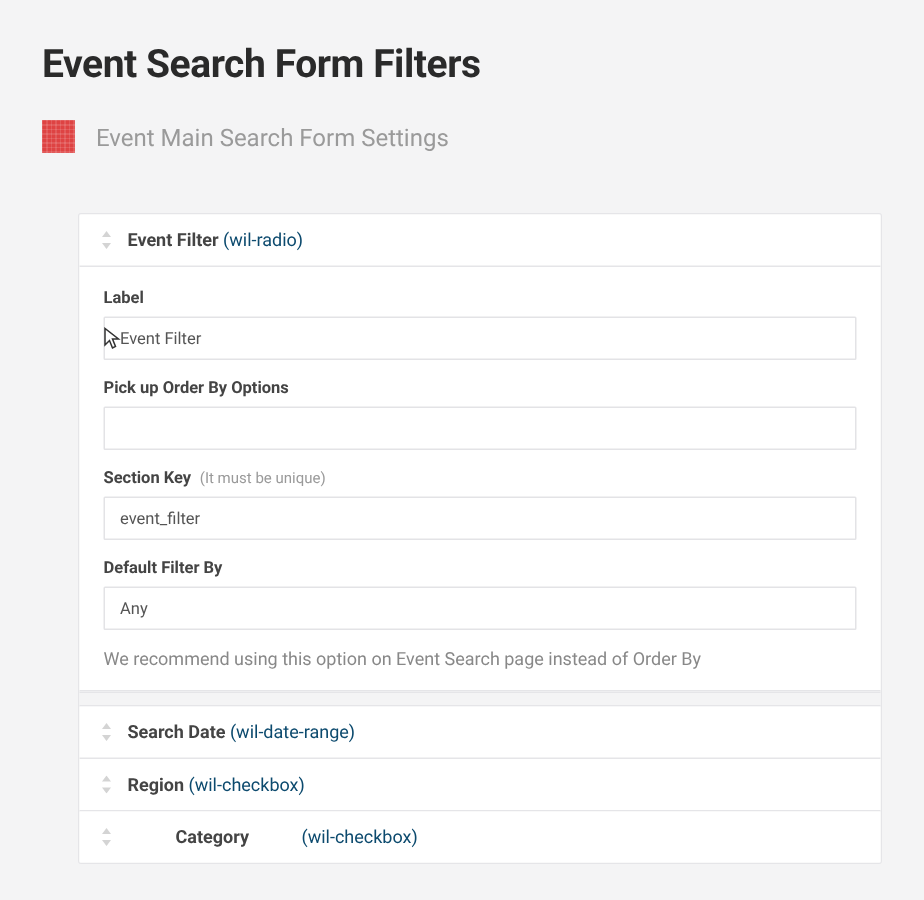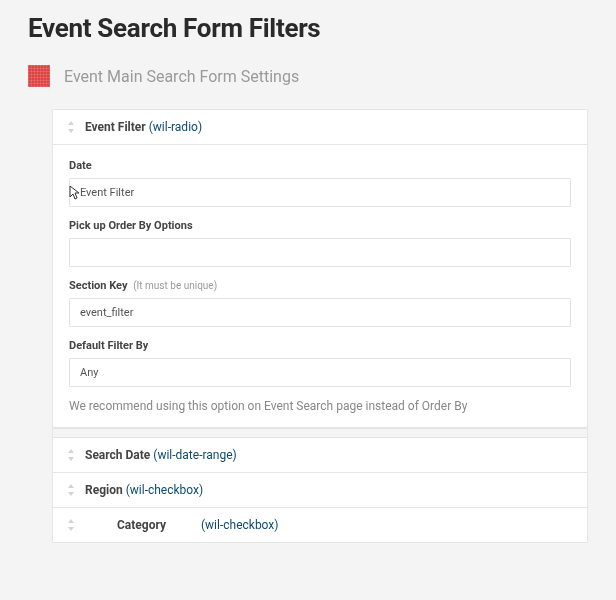--- a/index.html
+++ b/index.html
@@ -5,34 +5,34 @@
 * { margin: 0; padding: 0; box-sizing: border-box; }
 body {
   font-family: -apple-system, BlinkMacSystemFont, "Segoe UI", Roboto, "Helvetica Neue", Arial, sans-serif;
   background: #f4f4f5;
   width: 616px;
   height: 600px;
   overflow: hidden;
   color: #333;
 }
 .container {
-  padding: 13px 28px 0 28px;
+  padding: 28px 28px 0 28px;
 }
 h1 {
   font-size: 26px;
   font-weight: 700;
   color: #2a2a2a;
   margin-bottom: 22px;
   letter-spacing: -0.3px;
 }
 .subtitle-row {
   display: flex;
   align-items: center;
   gap: 14px;
-  margin-bottom: 22px;
+  margin-bottom: 40px;
 }
 .red-square {
   width: 22px;
   height: 22px;
   background-color: #de4343;
   background-image:
     repeating-linear-gradient(0deg, rgba(255,255,255,0.12) 0 1px, transparent 1px 3px),
     repeating-linear-gradient(90deg, rgba(255,255,255,0.12) 0 1px, transparent 1px 3px);
 }
 .subtitle {
@@ -153,21 +153,21 @@
 
     <div class="accordion-body">
 
       <div class="cursor-overlay">
         <svg width="12" height="16" viewBox="0 0 12 16">
             <path d="M1 1 L1 12 L4 9 L6 14 L8 13 L6 8 L10 8 Z" fill="none" stroke="#333" stroke-width="1"></path>
           </svg>
       </div>
 
       <div class="field-group">
-        <div class="field-label">Date</div>
+        <div class="field-label">Label</div>
         <input class="field-input" type="text" value="Event Filter" style="">
       </div>
 
       <div class="field-group">
         <div class="field-label">Pick up Order By Options</div>
         <input class="field-input" type="text" value="" style="">
       </div>
 
       <div class="field-group">
         <div class="field-label">

